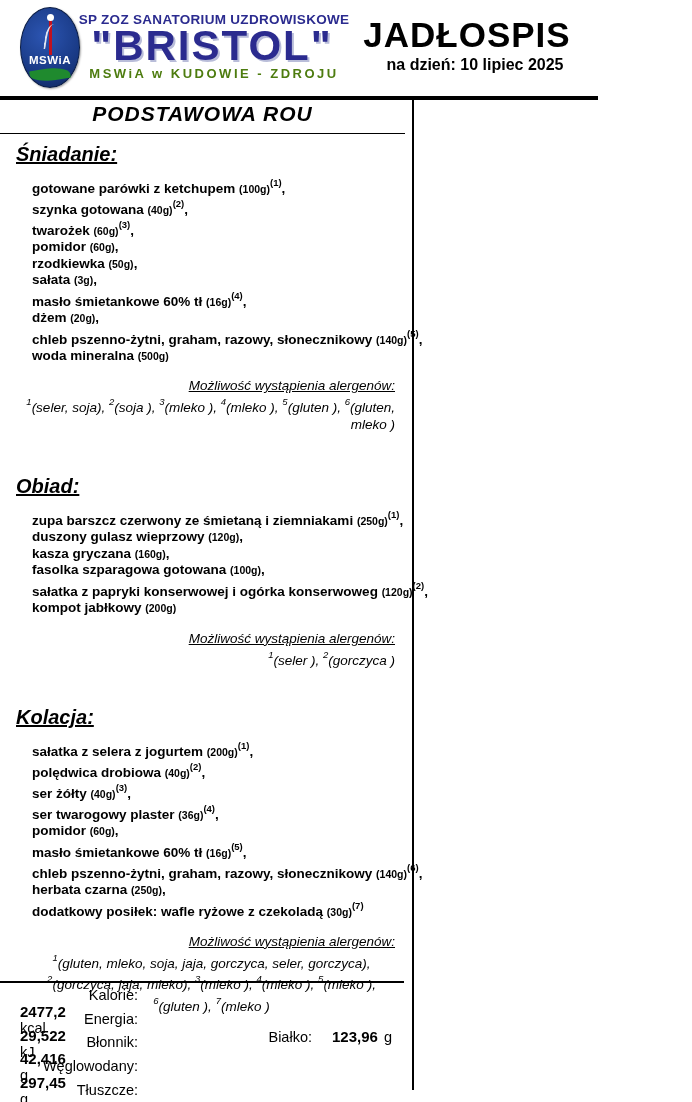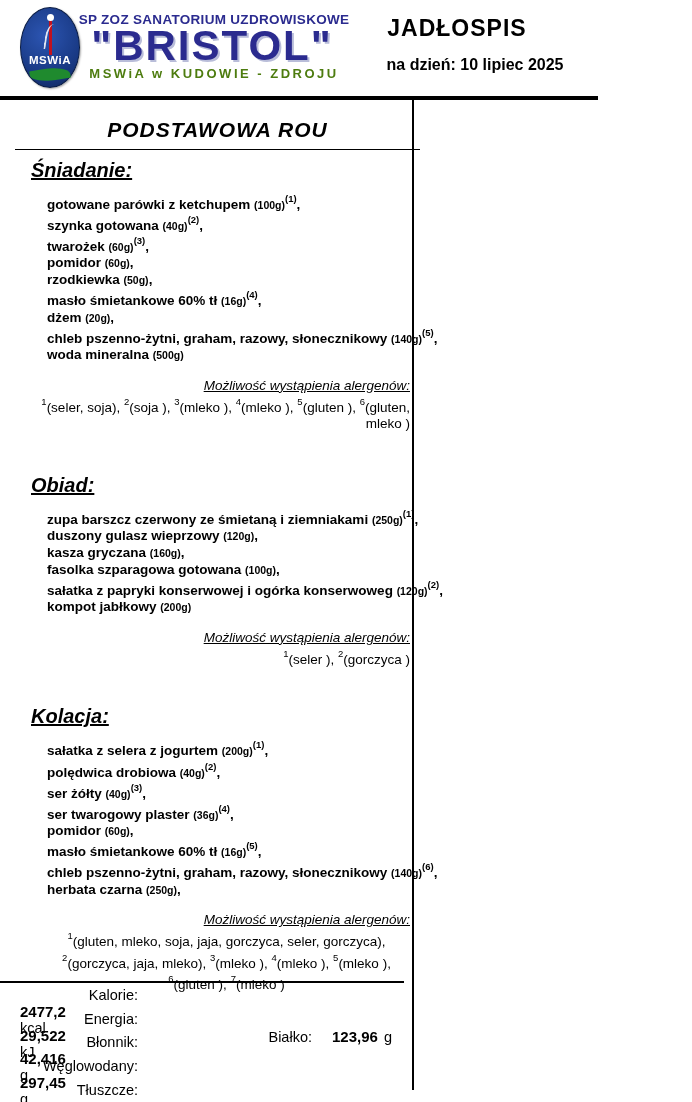--- a/index.html
+++ b/index.html
@@ -20,49 +20,49 @@
     background:#1f8a2e; border-radius:0 70% 0 70%; transform:rotate(-10deg); }
 
   .org-line1 { position:absolute; left:78px; top:12px; width:272px; text-align:center;
     color:#2b2b8f; font-weight:bold; font-size:13.5px; letter-spacing:.3px; }
   .org-name { position:absolute; left:62px; top:22px; width:300px; text-align:center;
     color:#2b2b8f; font-weight:bold; font-size:42px; letter-spacing:2px;
     text-shadow:2px 2px 0 #b9bdd9; white-space:nowrap; }
   .org-line2 { position:absolute; left:78px; top:66px; width:272px; text-align:center;
     color:#4d7c0f; font-weight:bold; font-size:13px; letter-spacing:2.5px; white-space:nowrap; }
 
-  .doc-title { position:absolute; left:352px; top:15px; width:210px; text-align:center;
-    font-weight:bold; font-size:23px; letter-spacing:1px; }
+  .doc-title { position:absolute; left:362px; top:15px; width:210px; text-align:center;
+    font-weight:bold; font-size:35px; letter-spacing:1px; }
   .doc-date { position:absolute; left:360px; top:56px; width:230px; text-align:center;
     font-weight:bold; font-size:16px; }
 
   .thick-rule { position:absolute; left:0; top:96px; width:598px; height:4px; background:#000; }
   .vert-rule  { position:absolute; left:412px; top:100px; width:2px; height:990px; background:#000; }
 
   
-  .menu-col { position:absolute; left:0; top:112px; width:405px;padding-left:15px; }
+  .menu-col { position:absolute; left:0; top:96px; width:405px; }
   .diet-title { text-align:center; font-weight:bold; font-style:italic; font-size:21px;
     letter-spacing:1px; padding:6px 0 7px; }
   .thin-rule { height:0; border-top:1.5px solid #000; }
 
   .menu-section { }
   .section-0 { margin-top:9px; }
   .section-1 { margin-top:42px; }
   .section-2 { margin-top:38px; }
 
   .section-heading { font-size:20px; font-weight:bold; font-style:italic;
     text-decoration:underline; margin:0 0 10px 16px; }
 
   .menu-item { margin-left:32px; font-size:13.5px; font-weight:bold; line-height:15.6px; white-space:nowrap; }
   .portion { font-size:10.5px; font-weight:bold; }
   sup.fnref { font-size:9.5px; font-weight:bold; position:relative; top:-1px; vertical-align:super; }
 
   .allergen-heading { margin-top:14px; text-align:right; padding-right:10px;
     font-style:italic; font-size:13.5px; text-decoration:underline; }
-  .allergen-list { font-size:13.5px; line-height:17px; padding:1px 10px 0 16px; }
+  .allergen-list { font-style:italic; font-size:13.5px; line-height:17px; padding:1px 10px 0 16px; }
   .allergen-list sup { font-size:9.5px; position:relative; top:-1px; vertical-align:super; }
   .section-0 .allergen-list { text-align:right; }
   .section-1 .allergen-list { text-align:right; }
   .section-2 .allergen-list { text-align:center; padding-left:28px; }
 
   
   .nutrition { position:absolute; left:0; top:981px; width:404px;
     border-top:2px solid #000; padding-top:4px; }
   .nut-row { display:flex; align-items:baseline; height:23.7px; font-size:14.5px;flex-direction:column; }
   .nut-label { width:118px; text-align:right; }
@@ -100,20 +100,21 @@
     <div class="diet-title">PODSTAWOWA ROU</div>
     <div class="thin-rule"></div>
     <div id="sections">
         <section class="menu-section section-0">
           <h2 class="section-heading">Śniadanie:</h2>
           <div class="menu-item"><span class="item-name">gotowane parówki z ketchupem </span><span class="portion">(100g)</span><sup class="fnref">(1)</sup><span class="tail">,</span></div>
           <div class="menu-item"><span class="item-name">szynka gotowana </span><span class="portion">(40g)</span><sup class="fnref">(2)</sup><span class="tail">,</span></div>
           <div class="menu-item"><span class="item-name">twarożek </span><span class="portion">(60g)</span><sup class="fnref">(3)</sup><span class="tail">,</span></div>
           <div class="menu-item"><span class="item-name">pomidor </span><span class="portion">(60g)</span><span class="tail">,</span></div>
           <div class="menu-item"><span class="item-name">rzodkiewka </span><span class="portion">(50g)</span><span class="tail">,</span></div>
+          <div class="menu-item"><span class="item-name">sałata </span><span class="portion">(3g)</span><span class="tail">,</span></div>
           <div class="menu-item"><span class="item-name">masło śmietankowe 60% tł </span><span class="portion">(16g)</span><sup class="fnref">(4)</sup><span class="tail">,</span></div>
           <div class="menu-item"><span class="item-name">dżem </span><span class="portion">(20g)</span><span class="tail">,</span></div>
           <div class="menu-item"><span class="item-name">chleb pszenno-żytni, graham, razowy, słonecznikowy </span><span class="portion">(140g)</span><sup class="fnref">(5)</sup><span class="tail">,</span></div>
           <div class="menu-item"><span class="item-name">woda mineralna </span><span class="portion">(500g)</span></div>
           <div class="allergen-heading">Możliwość wystąpienia alergenów:</div>
           <div class="allergen-list"><sup>1</sup>(seler, soja), <sup>2</sup>(soja ), <sup>3</sup>(mleko ), <sup>4</sup>(mleko ), <sup>5</sup>(gluten  ), <sup>6</sup>(gluten, mleko )</div>
         </section>
         <section class="menu-section section-1">
           <h2 class="section-heading">Obiad:</h2>
           <div class="menu-item"><span class="item-name">zupa barszcz czerwony ze śmietaną i ziemniakami </span><span class="portion">(250g)</span><sup class="fnref">(1)</sup><span class="tail">,</span></div>
@@ -128,20 +129,21 @@
         <section class="menu-section section-2">
           <h2 class="section-heading">Kolacja:</h2>
           <div class="menu-item"><span class="item-name">sałatka z selera z jogurtem </span><span class="portion">(200g)</span><sup class="fnref">(1)</sup><span class="tail">,</span></div>
           <div class="menu-item"><span class="item-name">polędwica drobiowa </span><span class="portion">(40g)</span><sup class="fnref">(2)</sup><span class="tail">,</span></div>
           <div class="menu-item"><span class="item-name">ser żółty </span><span class="portion">(40g)</span><sup class="fnref">(3)</sup><span class="tail">,</span></div>
           <div class="menu-item"><span class="item-name">ser twarogowy plaster </span><span class="portion">(36g)</span><sup class="fnref">(4)</sup><span class="tail">,</span></div>
           <div class="menu-item"><span class="item-name">pomidor </span><span class="portion">(60g)</span><span class="tail">,</span></div>
           <div class="menu-item"><span class="item-name">masło śmietankowe 60% tł </span><span class="portion">(16g)</span><sup class="fnref">(5)</sup><span class="tail">,</span></div>
           <div class="menu-item"><span class="item-name">chleb pszenno-żytni, graham, razowy, słonecznikowy </span><span class="portion">(140g)</span><sup class="fnref">(6)</sup><span class="tail">,</span></div>
           <div class="menu-item"><span class="item-name">herbata czarna </span><span class="portion">(250g)</span><span class="tail">,</span></div>
+          <div class="menu-item"><span class="item-name">dodatkowy posiłek: wafle ryżowe z czekoladą </span><span class="portion">(30g)</span><sup class="fnref">(7)</sup></div>
           <div class="allergen-heading">Możliwość wystąpienia alergenów:</div>
           <div class="allergen-list"><sup>1</sup>(gluten, mleko, soja, jaja, gorczyca, seler,  gorczyca), <sup>2</sup>(gorczyca, jaja,  mleko), <sup>3</sup>(mleko ), <sup>4</sup>(mleko ), <sup>5</sup>(mleko ), <sup>6</sup>(gluten  ), <sup>7</sup>(mleko )</div>
         </section>
       </div>
   </div>
 
   <div class="nutrition">
     <div id="nut-rows">
         <div class="nut-row">
           <span class="nut-label">Kalorie:</span>

